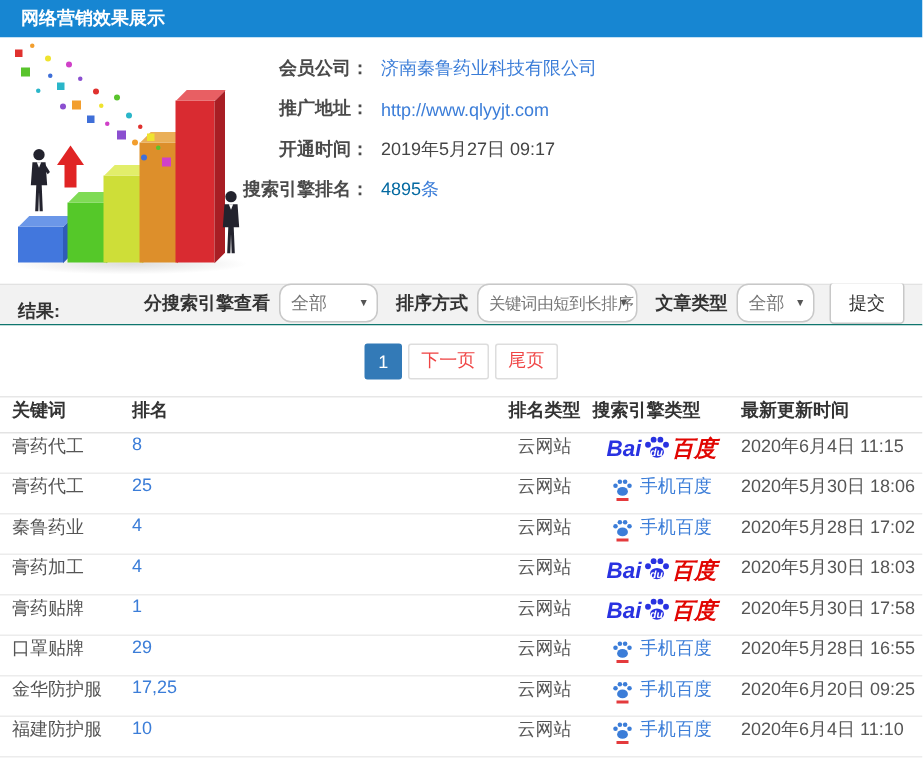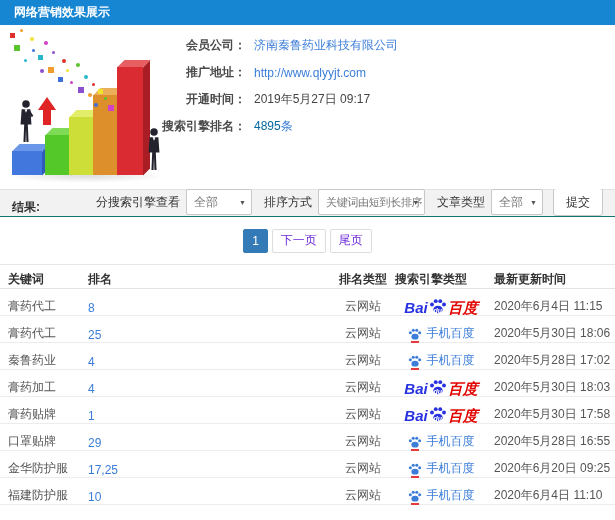--- a/index.html
+++ b/index.html
@@ -42,42 +42,42 @@
   .link { color:#3b7dd8; cursor:pointer; text-decoration:none; }
   .count { color:#0369a1; }
   .unit { color:#3b7dd8; }
 
   
   .filter-bar { height:28px; background:#f2f2f2; border-top:1px solid #e2e2e2;
     border-bottom:1px solid #0f766e; display:flex; align-items:flex-end;
     padding:0 12px; font-size:12px; }
   .result-label { font-weight:bold; color:#333; }
   .filter-group { margin-left:auto; display:flex; align-items:center; }
-  .ctrl-label { font-weight:normal; color:#333; margin:0 6px 0 12px; white-space:nowrap; }
+  .ctrl-label { font-weight:bold; color:#333; margin:0 6px 0 12px; white-space:nowrap; }
   .ctrl-label:first-child { margin-left:0; }
   .select { position:relative; height:26px; background:#fff; border:1px solid #c8c8c8;
-    border-radius:2px; display:flex; align-items:center; padding:0 20px 0 7px;
+    border-radius:8px; display:flex; align-items:center; padding:0 20px 0 7px;
     color:#777; cursor:pointer; white-space:nowrap; }
   .sel-engine { width:66px;  font-size:12px; }
   .sel-sort   { width:107px; font-size:11px; letter-spacing:-.3px; }
   .sel-article{ width:52px;  font-size:12px; }
   .caret { position:absolute; right:5px; top:9px; font-size:7px; color:#555; }
   .submit-btn { margin-left:10px; height:28px; padding:0 12px; background:#fff;
     border:1px solid #c8c8c8; border-radius:3px; font-size:12px; color:#333; cursor:pointer; }
 
   
   .pagination-bar { height:47px; display:flex; align-items:center; justify-content:center; background:#fff; }
   .page-btn { height:24px; min-width:23px; padding:0 8px; margin:0 2px; border:1px solid #ddd;
-    border-radius:2px; background:#fff; color:#6d28d9; font-size:12px; display:flex;
+    border-radius:2px; background:#fff; color:#ef4444; font-size:12px; display:flex;
     align-items:center; justify-content:center; cursor:pointer; }
   .page-btn.active { background:#337ab7; border-color:#337ab7; color:#fff; }
 
   
   .data-table { border-top:1px solid #e7e7e7; font-size:12px; color:#555; }
-  .t-row { display:flex; align-items:flex-end; height:27px; border-bottom:1px solid #ececec; }
+  .t-row { display:flex; align-items:flex-start; height:27px; border-bottom:1px solid #ececec; }
   .t-head { height:24px; font-weight:bold; color:#333; border-bottom:1px solid #e3e3e3; }
   .c-kw   { width:85px; padding-left:8px; }
   .c-rank { width:248px; padding-left:3px; }
   .c-rtype{ width:60px; text-align:center; }
   .c-eng  { width:96px; display:flex; align-items:center; justify-content:center; }
   .t-head .c-eng { justify-content:flex-start; padding-left:2px; }
   .c-date { flex:1; padding-left:5px; }
   .rank-val { color:#3b7dd8; cursor:pointer; }
 
   

